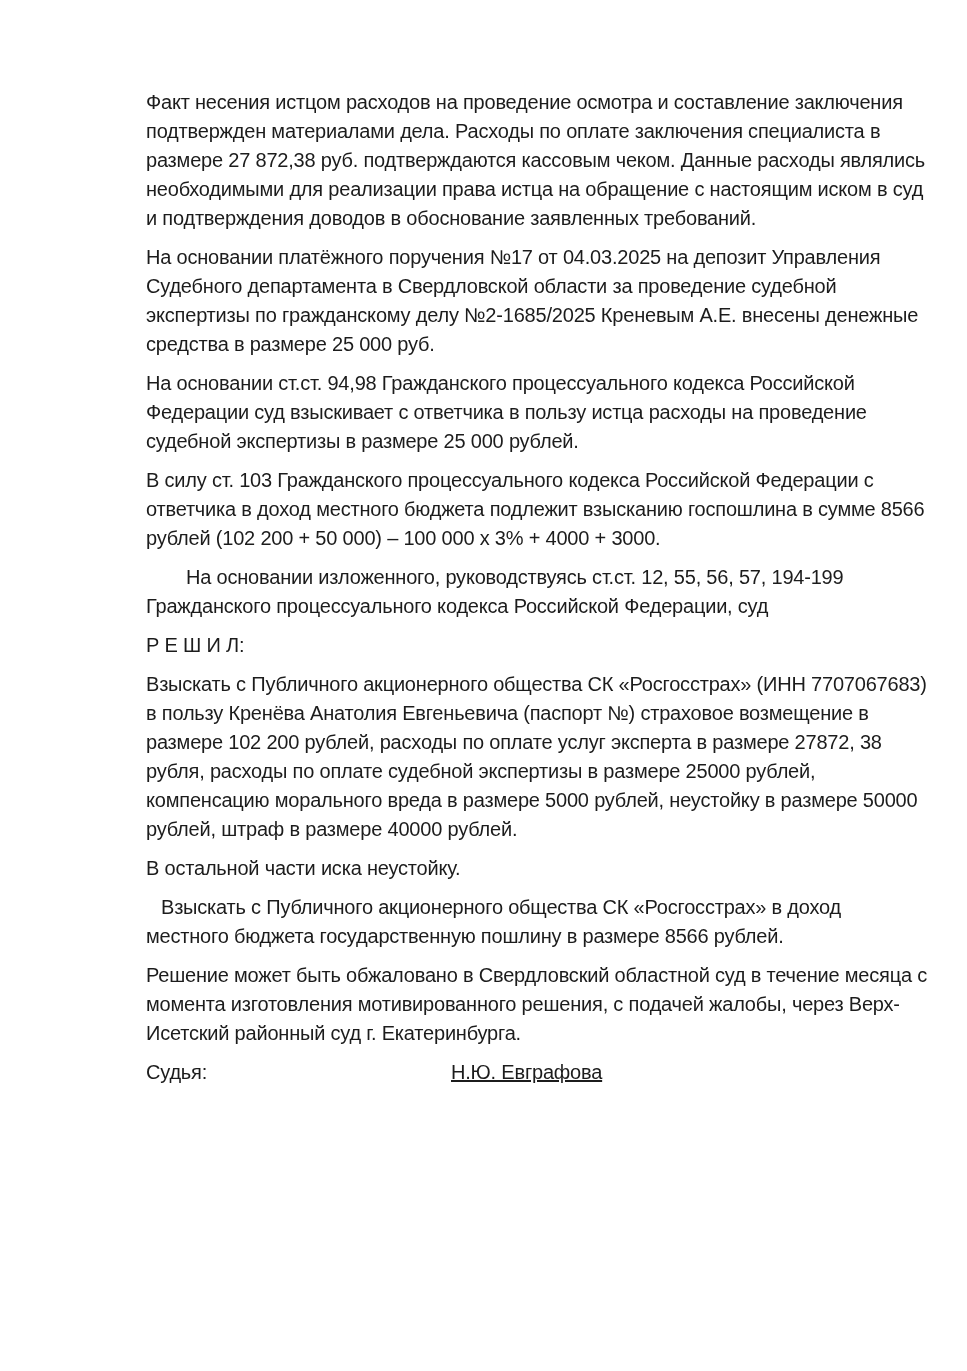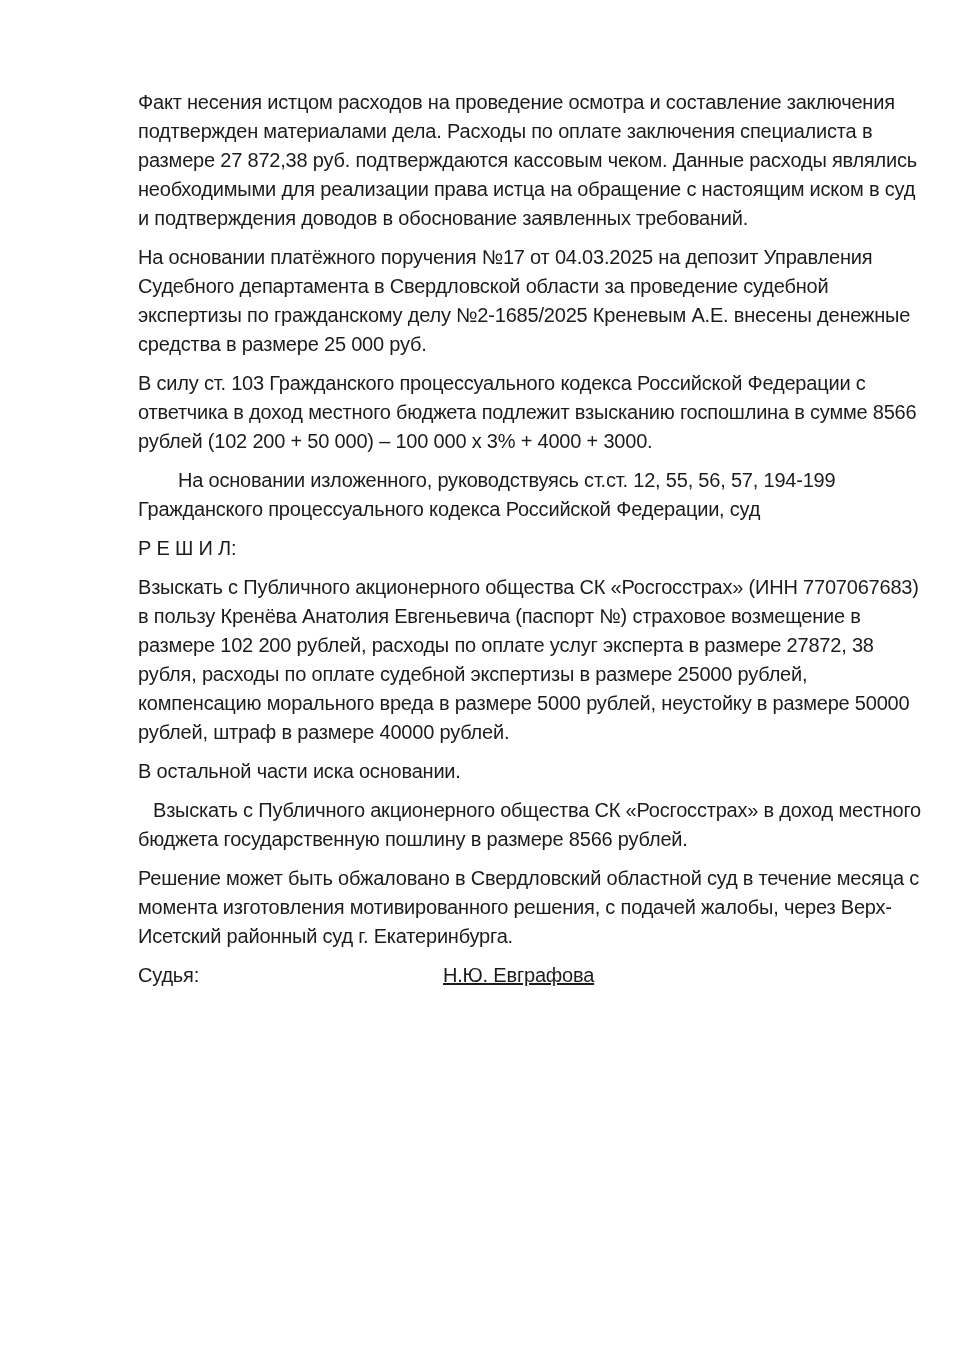--- a/index.html
+++ b/index.html
@@ -19,21 +19,21 @@
   .doc {
     position: absolute;
     top: 88px;
     left: 138px;
     width: 790px;
     font-size: 20px;
     line-height: 29px;
     letter-spacing: -0.2px;
   }
   .doc p {
-    margin: 0 0 10px 0;
+    margin: 0 0 10px 8px;
   }
   .indent-lg { text-indent: 40px; }
   .indent-sm { text-indent: 15px; }
   .resolution-heading {
     margin: 0 0 10px 225px;
   }
   .signature-row {
     position: relative;
     margin: 0;
     height: 29px;
@@ -49,31 +49,32 @@
 <body>
 
 <div class="page">
   <div class="doc">
 
     <p>Факт несения истцом расходов на проведение осмотра и составление заключения подтвержден материалами дела. Расходы по оплате заключения специалиста в размере 27 872,38 руб. подтверждаются кассовым чеком. Данные расходы являлись необходимыми для реализации права истца на обращение с настоящим иском в суд и подтверждения доводов в обоснование заявленных требований.</p>
 
 
     <p>На основании платёжного поручения №17 от 04.03.2025 на депозит Управления Судебного департамента в Свердловской области за проведение судебной экспертизы по гражданскому делу №2-1685/2025 Креневым А.Е. внесены денежные средства в размере 25 000 руб.</p>
 
+    <p>На основании ст.ст. 94,98 Гражданского процессуального кодекса Российской Федерации суд взыскивает с ответчика в пользу истца расходы на проведение судебной экспертизы в размере 25 000 рублей.</p>
 
     <p>В силу ст. 103 Гражданского процессуального кодекса Российской Федерации с ответчика в доход местного бюджета подлежит взысканию госпошлина в сумме 8566 рублей (102 200 + 50 000) – 100 000 х 3% + 4000 + 3000.</p>
 
     <p class="indent-lg">На основании изложенного, руководствуясь ст.ст. 12, 55, 56, 57, 194-199 Гражданского процессуального кодекса Российской Федерации, суд</p>
 
     <p class="resolution-heading">Р Е Ш И Л:</p>
 
 
     <p>Взыскать с Публичного акционерного общества СК «Росгосстрах» (ИНН 7707067683) в пользу Кренёва Анатолия Евгеньевича (паспорт №) страховое возмещение в размере 102 200 рублей, расходы по оплате услуг эксперта в размере 27872, 38 рубля, расходы по оплате судебной экспертизы в размере 25000 рублей, компенсацию морального вреда в размере 5000 рублей, неустойку в размере 50000 рублей, штраф в размере 40000 рублей.</p>
 
-    <p>В остальной части иска основании.</p>
+    <p>В остальной части иска неустойку.</p>
 
     <p class="indent-sm">Взыскать с Публичного акционерного общества СК «Росгосстрах» в доход местного бюджета государственную пошлину в размере 8566 рублей.</p>
 
     <p>Решение может быть обжаловано в Свердловский областной суд в течение месяца с момента изготовления мотивированного решения, с подачей жалобы, через Верх-Исетский районный суд г. Екатеринбурга.</p>
 
     <p class="signature-row">
       <span>Судья:</span>
       <span class="signature-name">Н.Ю. Евграфова</span>
     </p>
 

